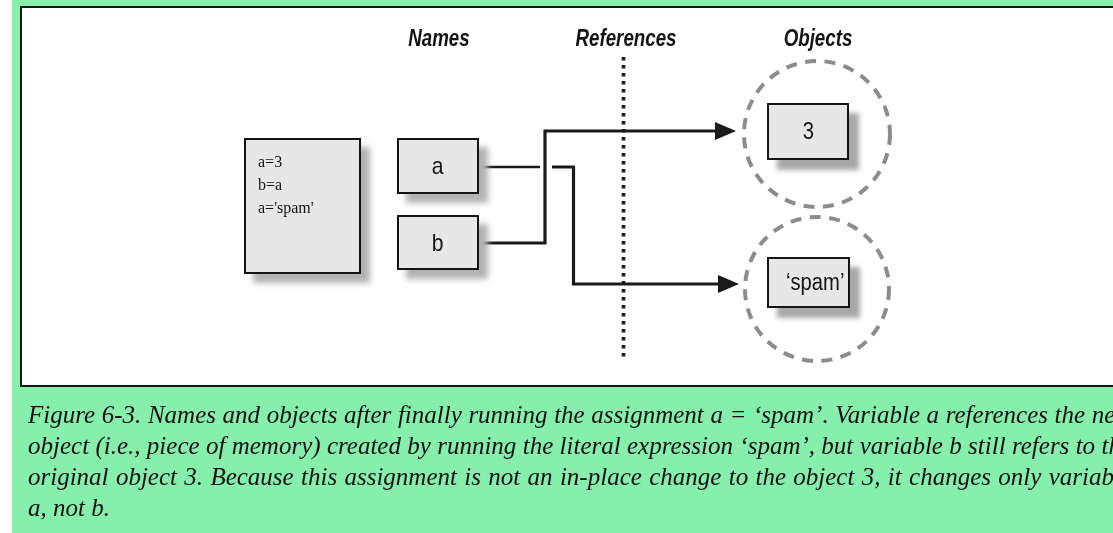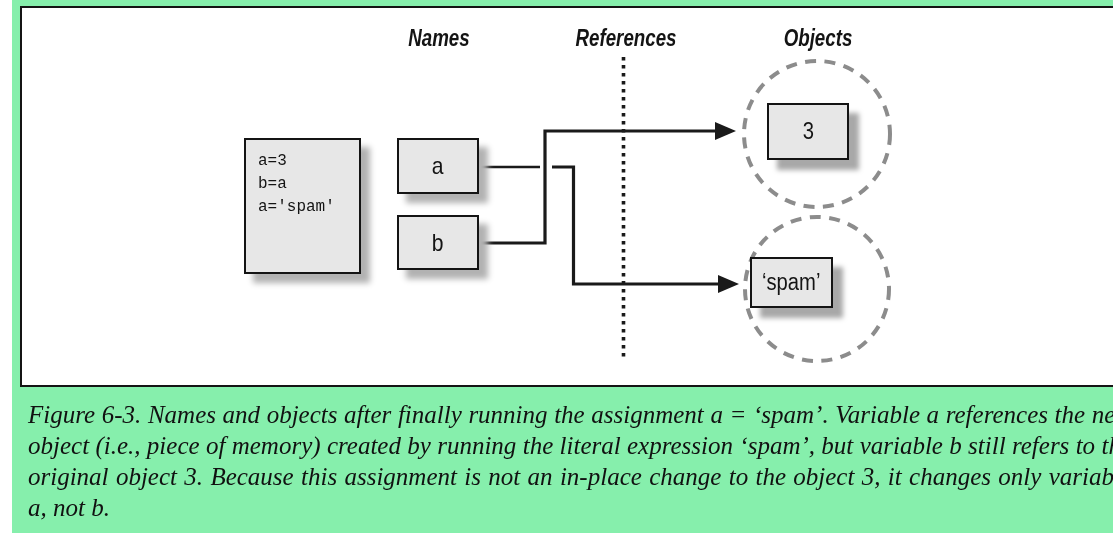--- a/index.html
+++ b/index.html
@@ -56,21 +56,21 @@
   }
   .code-box {
     left: 232px;
     top: 138px;
     width: 117px;
     height: 136px;
   }
   .code-box pre {
     margin: 0;
     padding: 10px 0 0 12px;
-    font-family: Liberation Mono, monospace;
+    font-family: Liberation Serif, serif;
     font-size: 16px;
     line-height: 23px;
     color: #141414;
   }
   .name-box {
     display: flex;
     align-items: center;
     justify-content: center;
     font-size: 24px;
     transform-origin: center;
@@ -83,21 +83,21 @@
 
   .obj-box {
     display: flex;
     align-items: center;
     justify-content: center;
     font-size: 23px;
     box-shadow: 10px 10px 5px #a8a8a8;
   }
   .obj-box .letter { transform: scaleX(0.88); }
   #obj-box-3    { left: 755px; top: 103px; width: 82px; height: 57px; }
-  #obj-box-spam { left: 738px; top: 257px; width: 83px; height: 51px; }
+  #obj-box-spam { left: 755px; top: 257px; width: 83px; height: 51px; justify-content: flex-end; }
 
   .caption {
     position: absolute;
     left: 16px;
     top: 399px;
     width: 1104px;
     font-family: "Liberation Serif", serif;
     font-style: italic;
     font-size: 25px;
     line-height: 31px;

